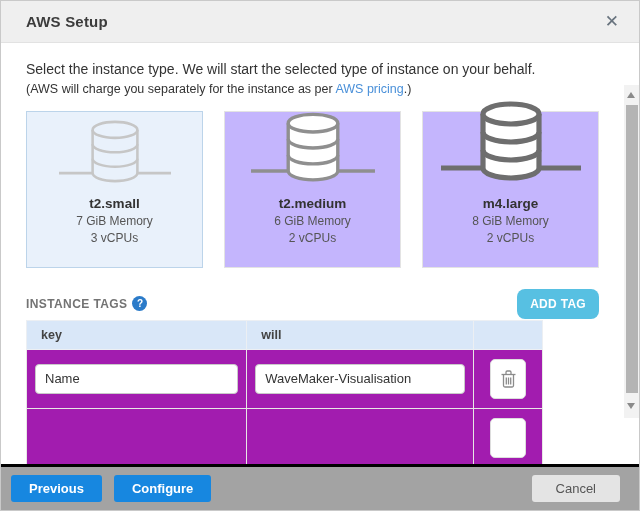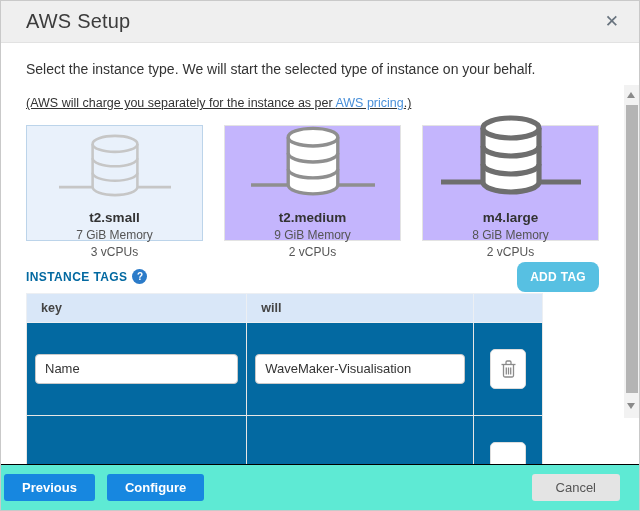--- a/index.html
+++ b/index.html
@@ -18,56 +18,56 @@
     position: relative;
   }
   
   .dlg-header {
     height: 42px; flex: 0 0 42px;
     background: #efefef;
     border-bottom: 1px solid #e2e2e2;
     display: flex; align-items: center;
     padding: 0 16px 0 25px;
   }
-  .dlg-title { font-size: 20px; font-weight: 400; color: #3c3c3c; letter-spacing: .2px; }
+  .dlg-title { font-size: 15px; font-weight: 700; color: #3c3c3c; letter-spacing: .2px; }
   .dlg-close {
     margin-left: auto; cursor: pointer;
     color: #68737e; font-size: 17px; line-height: 1;
     font-family: "DejaVu Sans", sans-serif;
     padding: 2px 4px;
   }
   
   .content {
     flex: 1 1 auto;
     position: relative;
     overflow: hidden;
     padding: 16px 40px 0 25px;
   }
   .intro-line1 { font-size: 14px; color: #333; line-height: 1.45; }
-  .intro-line2 { font-size: 12.5px; color: #333; line-height: 1.4; margin-top: 16px; text-decoration: underline; }
+  .intro-line2 { font-size: 12.5px; color: #333; line-height: 1.4; margin-top: 2px; }
   .intro-line2 a { color: #4a90d9; text-decoration: none; cursor: pointer; }
   
-  .cards { display: flex; gap: 21px; margin-top: 12px; height: 116px; }
+  .cards { display: flex; gap: 21px; margin-top: 12px; height: 157px; }
   .card {
     flex: 1 1 0;
     border: 1px solid #e3e3e3;
     background: #c4b5fd;
     display: flex; flex-direction: column; align-items: center;
     padding: 6px 4px 8px;
     cursor: pointer;
   }
   .card.selected { background: #e9f1fb; border-color: #bcd4ea; }
   .card .icon-box { height: 76px; width: 100%; display: flex; align-items: flex-end; justify-content: center; }
   .card .db-fill { fill: #fff; }
   .card.selected .db-fill { fill: #e9f1fb; }
   .card-name { font-size: 13.5px; font-weight: 700; color: #333; margin-top: 2px; }
   .card-line { font-size: 12px; color: #555; margin-top: 3px; }
   
   .tags-bar { margin-top: 22px; display: flex; align-items: center; height: 28px; }
-  .tags-label { font-size: 12px; font-weight: 700; color: #0369a1; letter-spacing: .4px; }
+  .tags-label { font-size: 12px; font-weight: 700; color: #737373; letter-spacing: .4px; }
   .help-icon {
     display: inline-flex; align-items: center; justify-content: center;
     width: 15px; height: 15px; border-radius: 50%;
     background: #2b7bc9; color: #fff;
     font-size: 10px; font-weight: 700;
     margin-left: 5px; cursor: pointer;
   }
   .add-tag-btn {
     margin-left: auto;
     background: #57c0e2; color: #fff;
@@ -81,23 +81,23 @@
   .tags-table th {
     background: #d9e7f8;
     font-size: 12.5px; font-weight: 700; color: #444;
     text-align: left; padding: 7px 10px 7px 14px;
     border: 1px solid #eceff3; height: 28px;
   }
   .tags-table th.col-key { width: 247px; }
   .tags-table th.col-value { width: 255px; }
   .tags-table th.col-action { width: 71px; }
   .tags-table td {
-    background: #0369a1;
+    background: #a21caf;
     border: 1px solid #e7e7e5;
-    padding: 26px 8px; height: 49px;
+    padding: 9px 8px; height: 49px;
     vertical-align: middle;
   }
   .tag-input {
     width: 100%; height: 30px;
     border: 1px solid #c9c9c9; border-radius: 4px;
     background: #fff; color: #333;
     font-size: 13px; padding: 0 9px;
     font-family: inherit;
   }
   .trash-btn {
@@ -112,24 +112,24 @@
     position: absolute; top: 42px; bottom: 46px; right: 0; width: 15px;
     background: #f2f2f2;
   }
   .sb-thumb { position: absolute; left: 2px; right: 1px; top: 20px; height: 288px; background: #b4b4b4; }
   .sb-up, .sb-down { position: absolute; left: 3px; width: 0; height: 0; cursor: pointer; }
   .sb-up { top: 7px; border-left: 4.5px solid transparent; border-right: 4.5px solid transparent; border-bottom: 6px solid #8a8a8a; }
   .sb-down { bottom: 9px; border-left: 4.5px solid transparent; border-right: 4.5px solid transparent; border-top: 6px solid #8a8a8a; }
   
   .dlg-footer {
     flex: 0 0 46px; height: 46px;
-    border-top: 1px solid #000000;
-    background: #5eead4;
+    border-top: 3px solid #000000;
+    background: #a3a3a3;
     display: flex; align-items: center;
-    padding: 0 19px 0 3px;
+    padding: 0 19px 0 10px;
   }
   .btn {
     font-family: inherit;
     font-size: 13px; border: none; border-radius: 3px;
     padding: 7px 18px; cursor: pointer; line-height: 1;
     height: 27px;
   }
   .btn-blue { background: #1787e0; color: #fff; font-weight: 700; }
   .btn-gray { background: #e4e4e4; color: #555; font-weight: 400; padding: 7px 24px; }
   .btn-configure { margin-left: 12px; }
@@ -169,21 +169,21 @@
     <div class="icon-box">
       <svg class="db-svg" viewBox="0 0 140 96" fill="none" width="124" height="85">
         <line class="db-stroke" x1="0" y1="70" x2="140" y2="70" stroke="#8f8f8f" stroke-width="3.8"></line>
         <path class="db-stroke db-fill" d="M42 16 L42 70 A28 10 0 0 0 98 70 L98 16" stroke="#8f8f8f" stroke-width="3.8"></path>
         <path class="db-stroke" fill="none" d="M42 34 A28 10 0 0 0 98 34" stroke="#8f8f8f" stroke-width="3.8"></path>
         <path class="db-stroke" fill="none" d="M42 52 A28 10 0 0 0 98 52" stroke="#8f8f8f" stroke-width="3.8"></path>
         <ellipse class="db-stroke db-fill" cx="70" cy="16" rx="28" ry="10" stroke="#8f8f8f" stroke-width="3.8"></ellipse>
       </svg>
     </div>
     <div class="card-name">t2.medium</div>
-    <div class="card-line">9 GiB Memory</div>
+    <div class="card-line">6 GiB Memory</div>
     <div class="card-line">2 vCPUs</div>
   </div>
         <div class="card">
     <div class="icon-box">
       <svg class="db-svg" viewBox="0 0 140 96" fill="none" width="140" height="96">
         <line class="db-stroke" x1="0" y1="70" x2="140" y2="70" stroke="#6e6e6e" stroke-width="5.2"></line>
         <path class="db-stroke db-fill" d="M42 16 L42 70 A28 10 0 0 0 98 70 L98 16" stroke="#6e6e6e" stroke-width="5.2"></path>
         <path class="db-stroke" fill="none" d="M42 34 A28 10 0 0 0 98 34" stroke="#6e6e6e" stroke-width="5.2"></path>
         <path class="db-stroke" fill="none" d="M42 52 A28 10 0 0 0 98 52" stroke="#6e6e6e" stroke-width="5.2"></path>
         <ellipse class="db-stroke db-fill" cx="70" cy="16" rx="28" ry="10" stroke="#6e6e6e" stroke-width="5.2"></ellipse>

